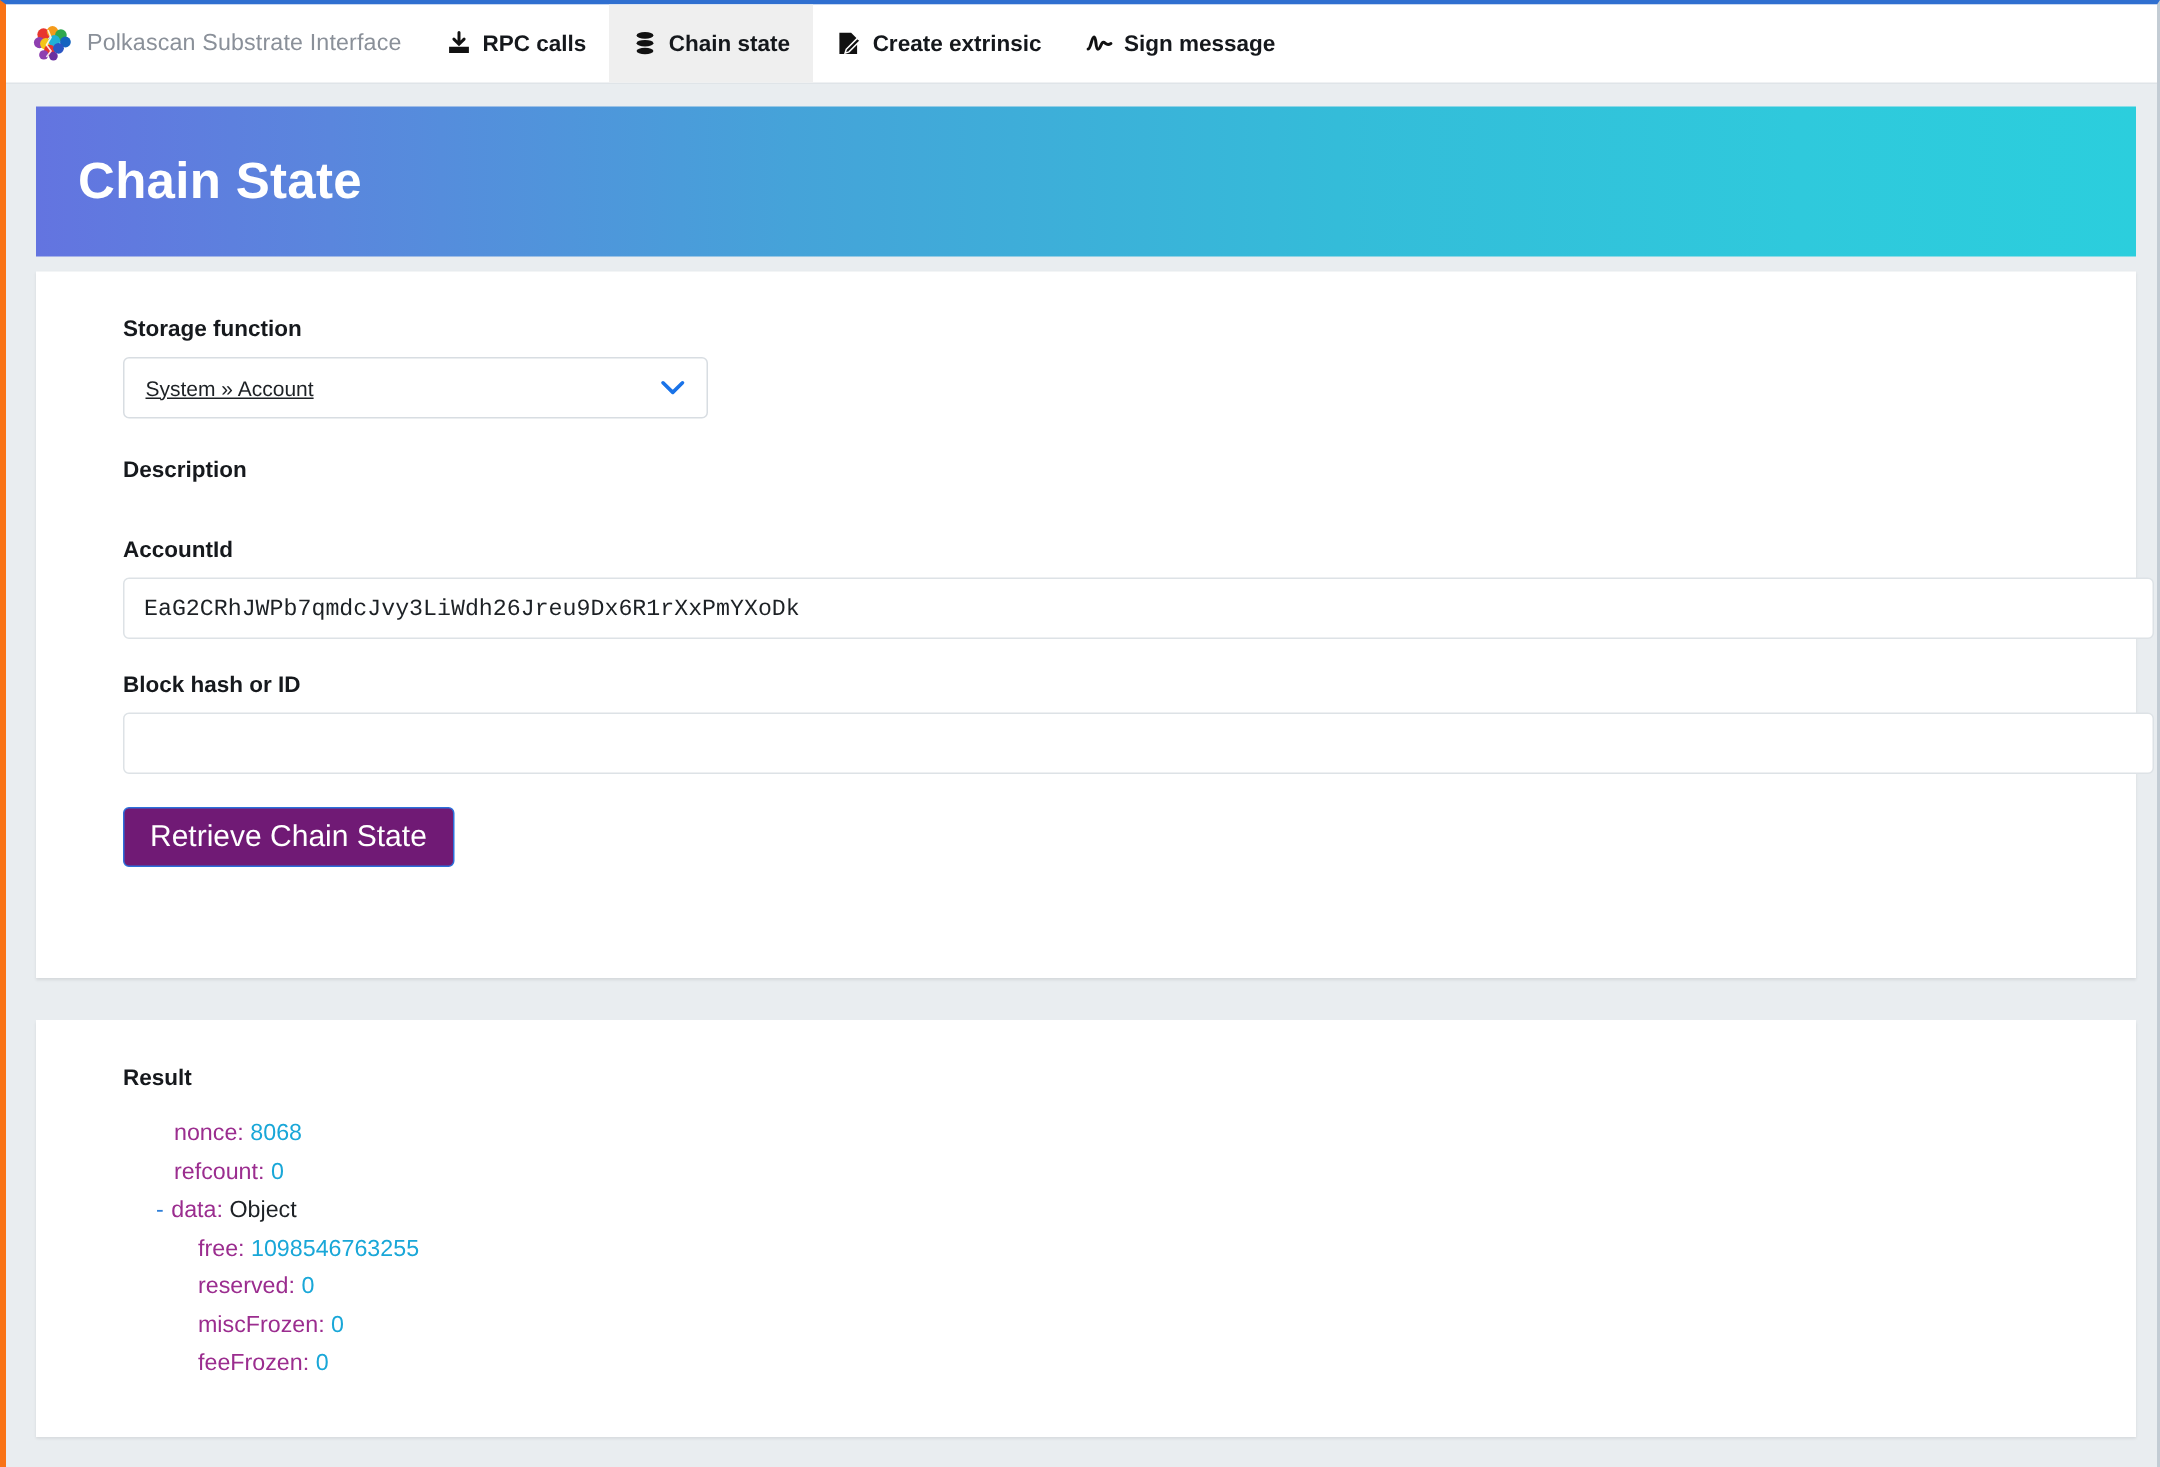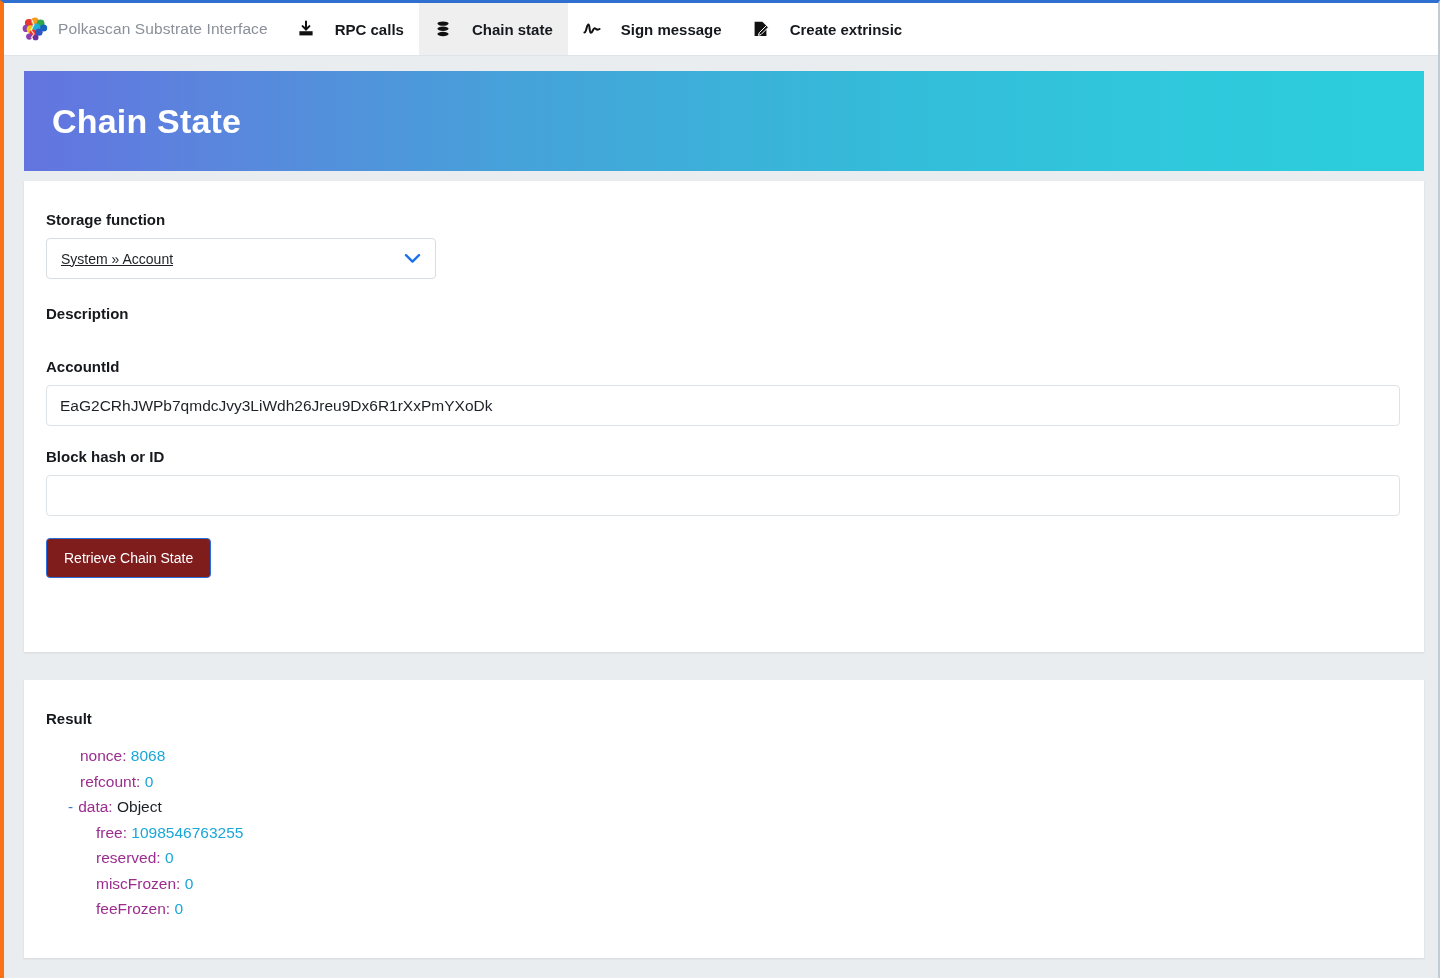--- a/index.html
+++ b/index.html
@@ -36,21 +36,21 @@
   .brand-logo { width: 26px; height: 24px; display:block; }
   .brand-text {
     font-size: 15.5px;
     color: #8a9099;
     letter-spacing: .1px;
     white-space: nowrap;
   }
   .nav-tab {
     display: flex;
     align-items: center;
-    gap: 20px;
+    gap: 7px;
     padding: 0 15px;
     font-size: 15px;
     font-weight: bold;
     color: #15181c;
     cursor: pointer;
     white-space: nowrap;
     text-align: center;
   }
   .nav-tab.active { background: #efefef; }
   .nav-ico { width: 18px; height: 18px; display:block; flex: none; }
@@ -75,20 +75,21 @@
     letter-spacing: .2px;
   }
 
   
   .card {
     position: absolute;
     left: 20px;
     width: 1400px;
     background: #ffffff;
     box-shadow: 0 1px 2px rgba(0,0,0,.09);
+    padding-left: 36px;
   }
   #card-query { top: 178px; height: 471px; }
   #card-result { top: 677px; height: 278px; }
   .card-inner { padding: 30px 22px 0 22px; }
 
   .field-label {
     font-size: 15px;
     font-weight: bold;
     color: #16191d;
     margin: 0 0 10px 0;
@@ -117,37 +118,37 @@
     padding-left: 14px;
     text-decoration: underline;
   }
   .chev { position: absolute; right: 14px; top: 13px; width: 17px; height: 13px; }
 
   .text-input {
     width: 1354px; height: 41px;
     border: 1px solid #dde2e6;
     border-radius: 4px;
     background: #fff;
-    font-family: Liberation Sans, sans-serif;
+    font-family: Liberation Mono, monospace;
     font-size: 15.5px;
     color: #1d2125;
     padding: 0 13px;
     outline: none;
   }
 
   .btn-primary {
     margin-top: 22px;
     height: 40px;
     padding: 0 17px;
-    background: #7f1d1d;
+    background: #701a75;
     border: 1px solid #2b6fdb;
     border-radius: 4px;
     color: #ffffff;
     font-family: "Liberation Sans", sans-serif;
-    font-size: 14px;
+    font-size: 20px;
     cursor: pointer;
   }
 
   
   .tree { margin-top: 16px; font-size: 15.5px; line-height: 25.5px; }
   .tree-row { white-space: nowrap; color: #1d2125; }
   .toggle { color: #2f7fd8; padding-right: 5px; }
   .k { color: #9b2d8f; margin-top: 12px; }
   .v-num { color: #19a7d8; }
   .obj { color: #1d2125; }
@@ -200,34 +201,34 @@
           <ellipse cx="9" cy="8.8" rx="5.6" ry="2.2" fill="#111"></ellipse>
           <ellipse cx="9" cy="14" rx="5.6" ry="2.2" fill="#111"></ellipse>
         </svg>
       </span>
       <span>Chain state</span>
     </div>
 
     <div class="nav-tab">
       <span>
         <svg class="nav-ico" viewBox="0 0 18 18">
-          <path d="M1.4 12.6 C3.4 12.6 3.6 4.6 5.4 4.6 C7 4.6 6.2 12.8 8 12.8 C9.6 12.8 10 8.2 11.6 8.2 C13.2 8.2 13.4 11 16.6 9" stroke="#111" stroke-width="2" fill="none" stroke-linecap="round"></path>
-        </svg>
-      </span>
-      <span>Sign message</span>
-    </div>
-
-    <div class="nav-tab">
-      <span>
-        <svg class="nav-ico" viewBox="0 0 18 18">
           <path d="M2.6 1.8 L10.4 1.8 L14.4 5.8 L14.4 16 L2.6 16 Z" fill="#111"></path>
           <path d="M7.2 12.8 L14.6 5.4 L16.4 7.2 L9 14.6 L6.4 15.4 Z" fill="#111" stroke="#fff" stroke-width="1"></path>
         </svg>
       </span>
       <span>Create extrinsic</span>
+    </div>
+
+    <div class="nav-tab">
+      <span>
+        <svg class="nav-ico" viewBox="0 0 18 18">
+          <path d="M1.4 12.6 C3.4 12.6 3.6 4.6 5.4 4.6 C7 4.6 6.2 12.8 8 12.8 C9.6 12.8 10 8.2 11.6 8.2 C13.2 8.2 13.4 11 16.6 9" stroke="#111" stroke-width="2" fill="none" stroke-linecap="round"></path>
+        </svg>
+      </span>
+      <span>Sign message</span>
     </div>
   </div>
 
   <div class="banner">
     <h1>Chain State</h1>
   </div>
 
   <div class="card" id="card-query">
     <div class="card-inner">
 

